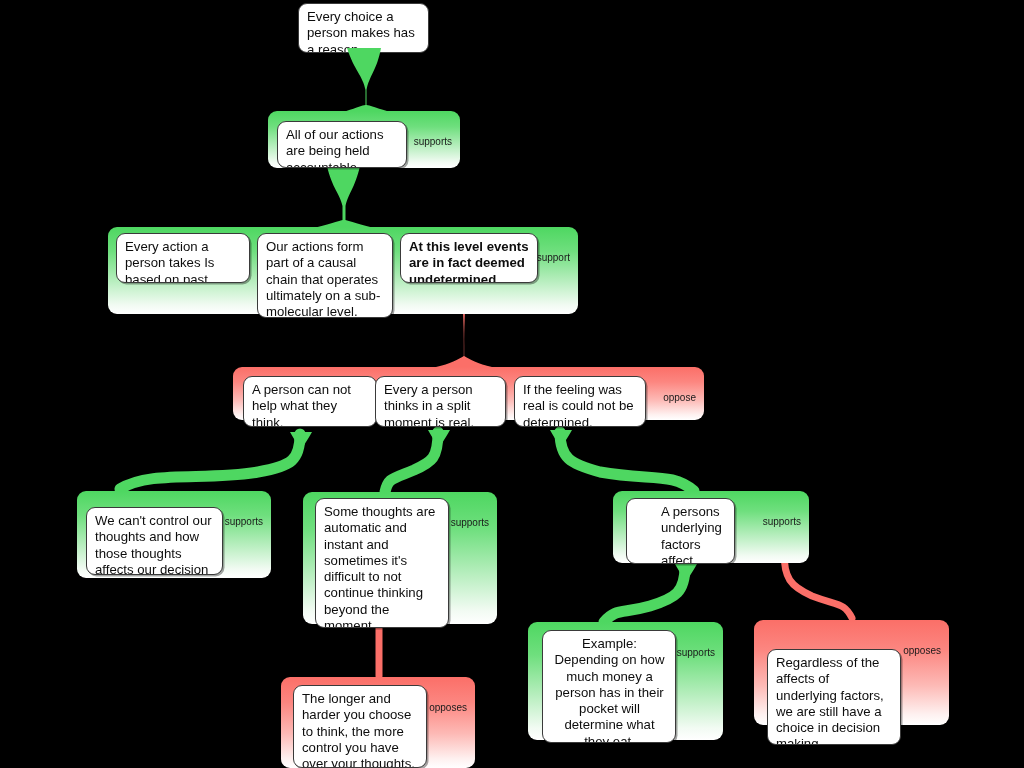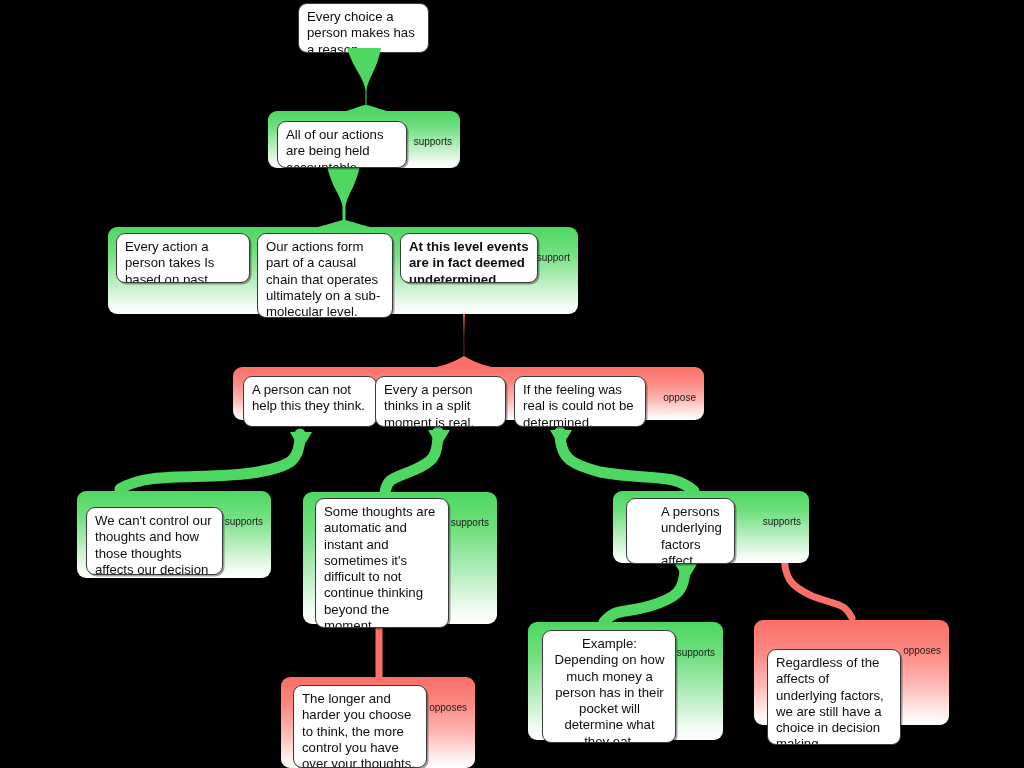--- a/index.html
+++ b/index.html
@@ -113,21 +113,21 @@
       <span>Our actions form part of a causal chain that operates ultimately on a sub-molecular level.</span>
     </div>
     <div class="card" style="left:292px; top:6px; width:138px; height:50px;font-weight:bold;">
       <span>At this level events are in fact deemed undetermined.</span>
     </div>
   </div>
 
   <div class="group opposes" style="left:233px; top:367px; width:471px; height:53px;">
     <div class="group-label">oppose</div>
     <div class="card" style="left:10px; top:9px; width:134px; height:51px;">
-      <span>A person can not help this they think.</span>
+      <span>A person can not help what they think.</span>
     </div>
     <div class="card" style="left:142px; top:9px; width:131px; height:51px;">
       <span>Every a person thinks in a split moment is real.</span>
     </div>
     <div class="card" style="left:281px; top:9px; width:132px; height:51px;">
       <span>If the feeling was real is could not be determined.</span>
     </div>
   </div>
 
   <div class="group supports" style="left:77px; top:491px; width:194px; height:87px;">

